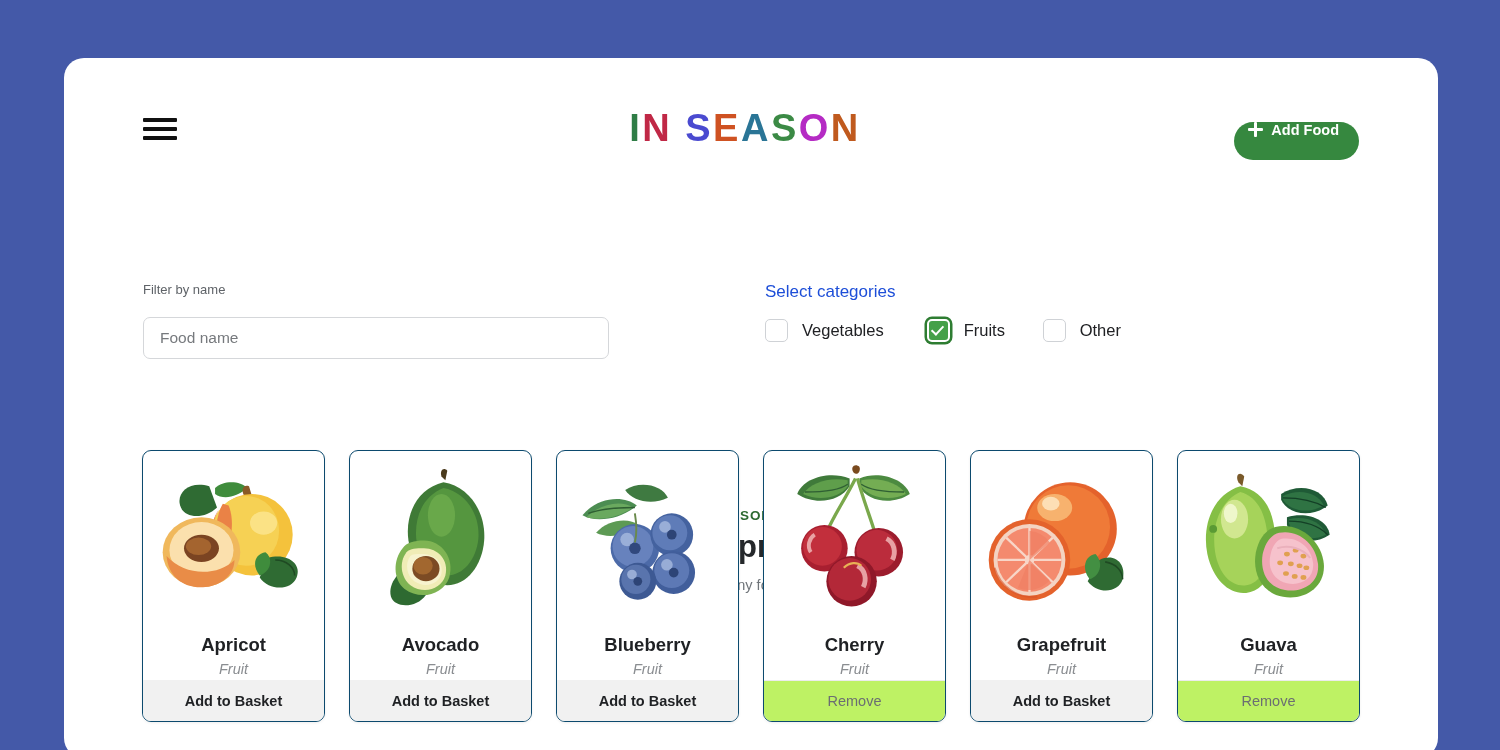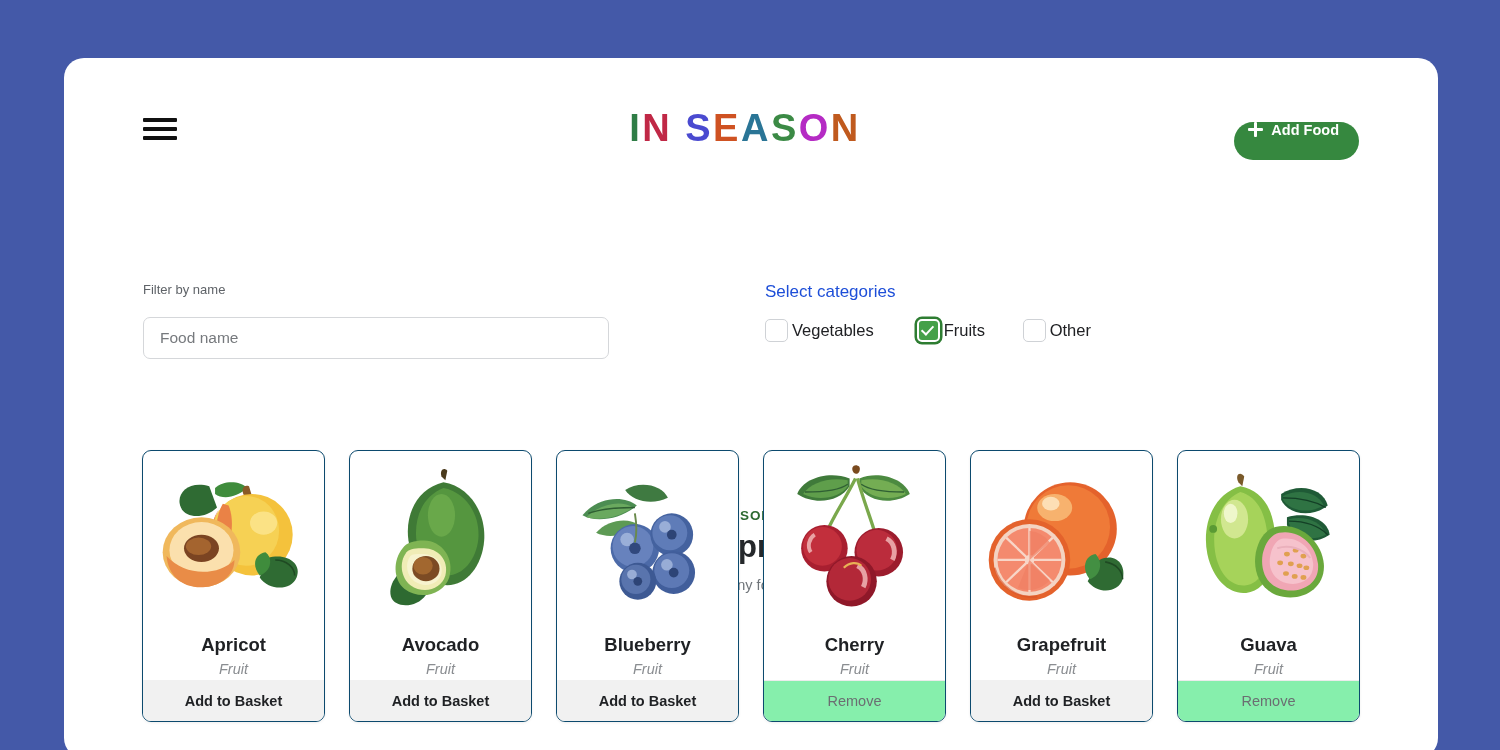--- a/index.html
+++ b/index.html
@@ -108,21 +108,21 @@
   }
   .cb.checked::after {
     content: "";
     position: absolute;
     left: 5.5px; top: 2px;
     width: 5px; height: 10px;
     border: solid #fff;
     border-width: 0 2.6px 2.6px 0;
     transform: rotate(43deg);
   }
-  .cat-text { margin-left: 4px; font-size: 16.5px; color: #202124; }
+  .cat-text { margin-left: 14px; font-size: 16.5px; color: #202124; }
 
   
   .season { position: relative; height: 128px; }
   .season-center {
     position: absolute; left: 0; width: 1374px; top: 260px;
     text-align: center;
   }
   .in-season-now {
     font-size: 13.5px; font-weight: bold; letter-spacing: 0.8px;
     color: #2d6a31;
@@ -191,21 +191,21 @@
     display: flex; align-items: center; justify-content: center;
     font-size: 14.5px;
     border: none; width: 100%;
     font-family: "Liberation Sans", sans-serif;
     cursor: pointer;
   }
   .card-action.add {
     background: #f1f1f1; color: #1f2124; font-weight: bold;
   }
   .card-action.remove {
-    background: #86efac; color: #6b6e72; font-weight: normal;
+    background: #bef264; color: #6b6e72; font-weight: normal;
     border-top: 1px solid #ececec;
   }
 </style>
 </head>
 <body>
 
 <div class="app-panel">
 
   <div class="header">
     <button class="menu-btn">

